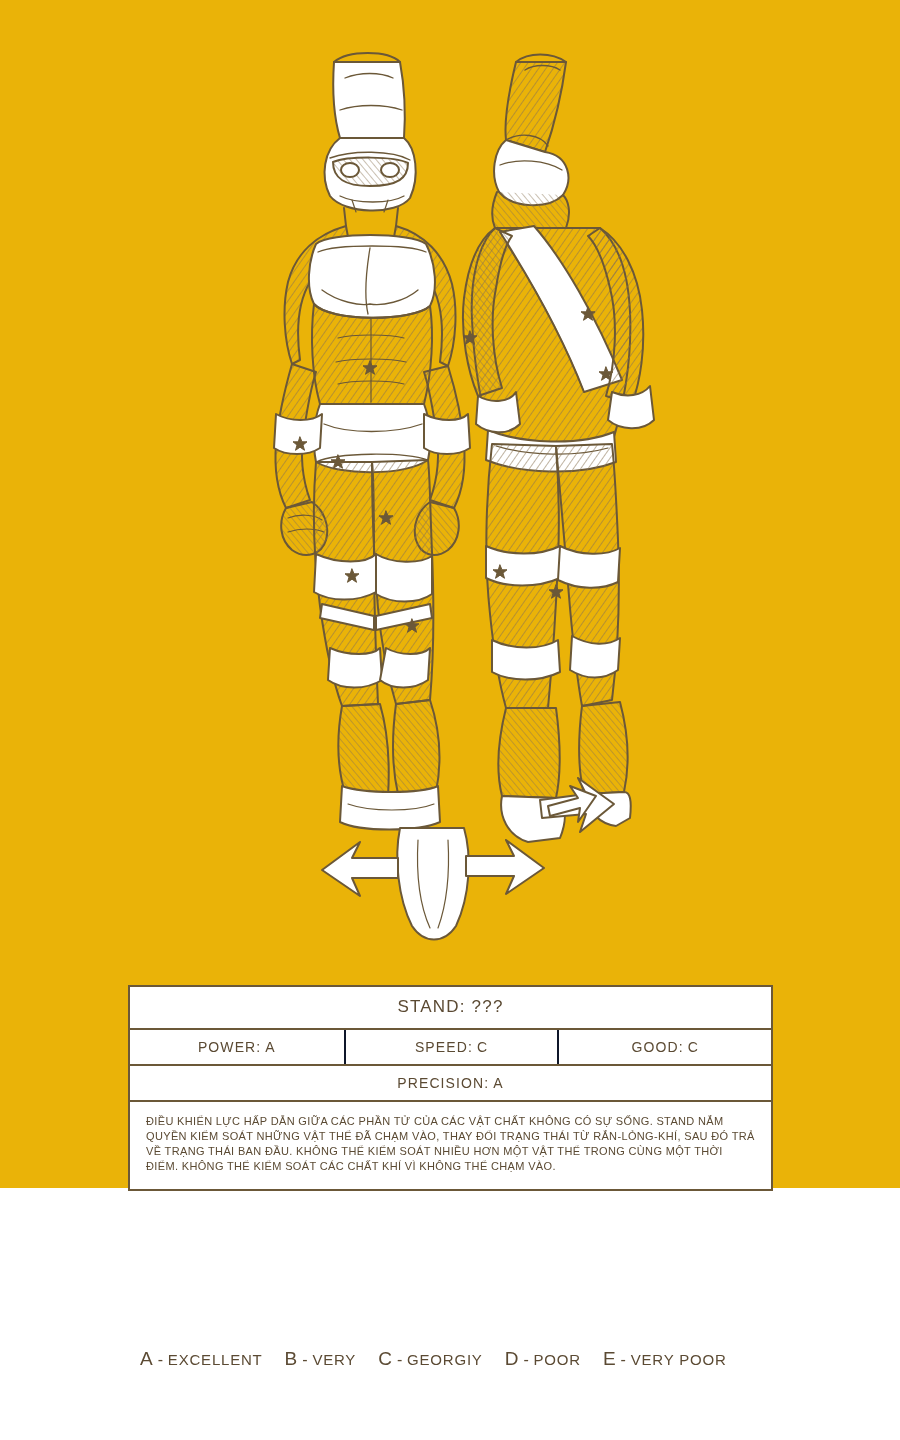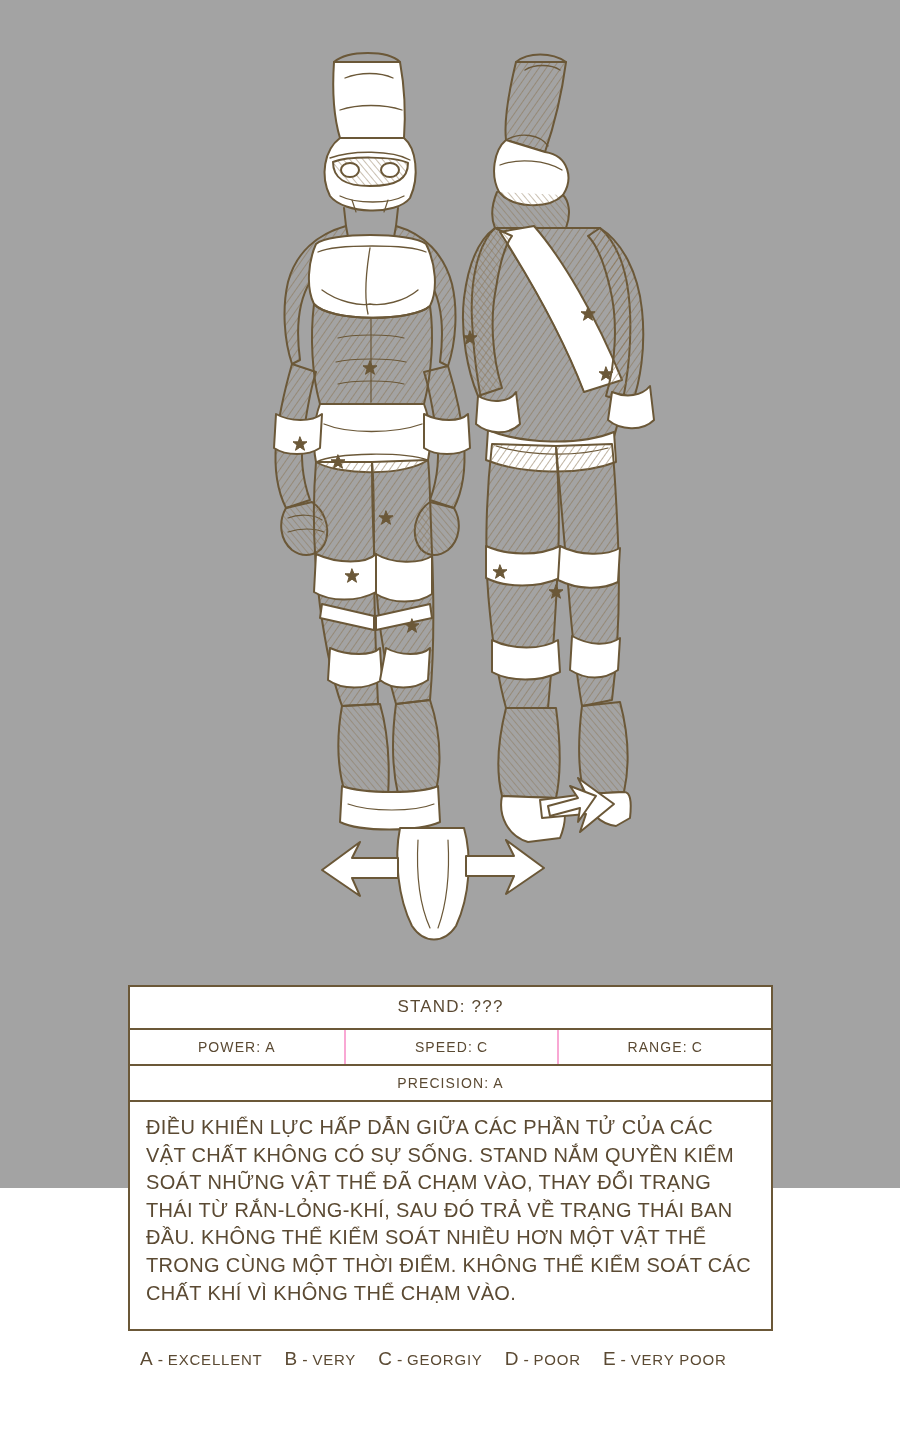--- a/index.html
+++ b/index.html
@@ -13,21 +13,21 @@
     position: relative;
     font-family: "Liberation Sans", sans-serif;
     color: #5b4a33;
     overflow: hidden;
   }
 
   .page {
     position: relative;
     width: 900px;
     height: 1188px;
-    background: #a3a3a3;
+    background: #eab308;
   }
 
   
   .artwork {
     position: absolute;
     left: 0;
     top: 0;
     width: 900px;
     height: 975px;
   }
@@ -70,32 +70,32 @@
   .stat-cell {
     flex: 1 1 33.333%;
     text-align: center;
     padding: 9px 4px;
     font-size: 14px;
     letter-spacing: 1.1px;
     box-sizing: border-box;
     color: #5b4a33;
   }
   .stat-cell + .stat-cell {
-    border-left: 2px solid #f9a8d4;
+    border-left: 2px solid #0f172a;
   }
   .stat-cell .stat-label {
     letter-spacing: 1.1px;
   }
   .stat-cell .stat-value {
     margin-left: 4px;
   }
 
   .description {
-    padding: 12px 16px 22px 16px;
-    font-size: 20px;
+    padding: 12px 16px 14px 16px;
+    font-size: 11px;
     line-height: 1.38;
     letter-spacing: 0.35px;
     color: #5b4a33;
   }
   .description p {
     margin: 0;
   }
 
   
   .legend {
@@ -305,21 +305,21 @@
     </div>
 
     <div class="stat-row">
       <div class="stat-cell">
         <span class="stat-label">POWER:</span><span class="stat-value">A</span>
       </div>
       <div class="stat-cell">
         <span class="stat-label">SPEED:</span><span class="stat-value">C</span>
       </div>
       <div class="stat-cell">
-        <span class="stat-label">RANGE:</span><span class="stat-value">C</span>
+        <span class="stat-label">GOOD:</span><span class="stat-value">C</span>
       </div>
     </div>
 
     <div class="stat-row">
       <div class="stat-cell">
         <span class="stat-label">PRECISION:</span><span class="stat-value">A</span>
       </div>
     </div>
 
     <div class="description">

